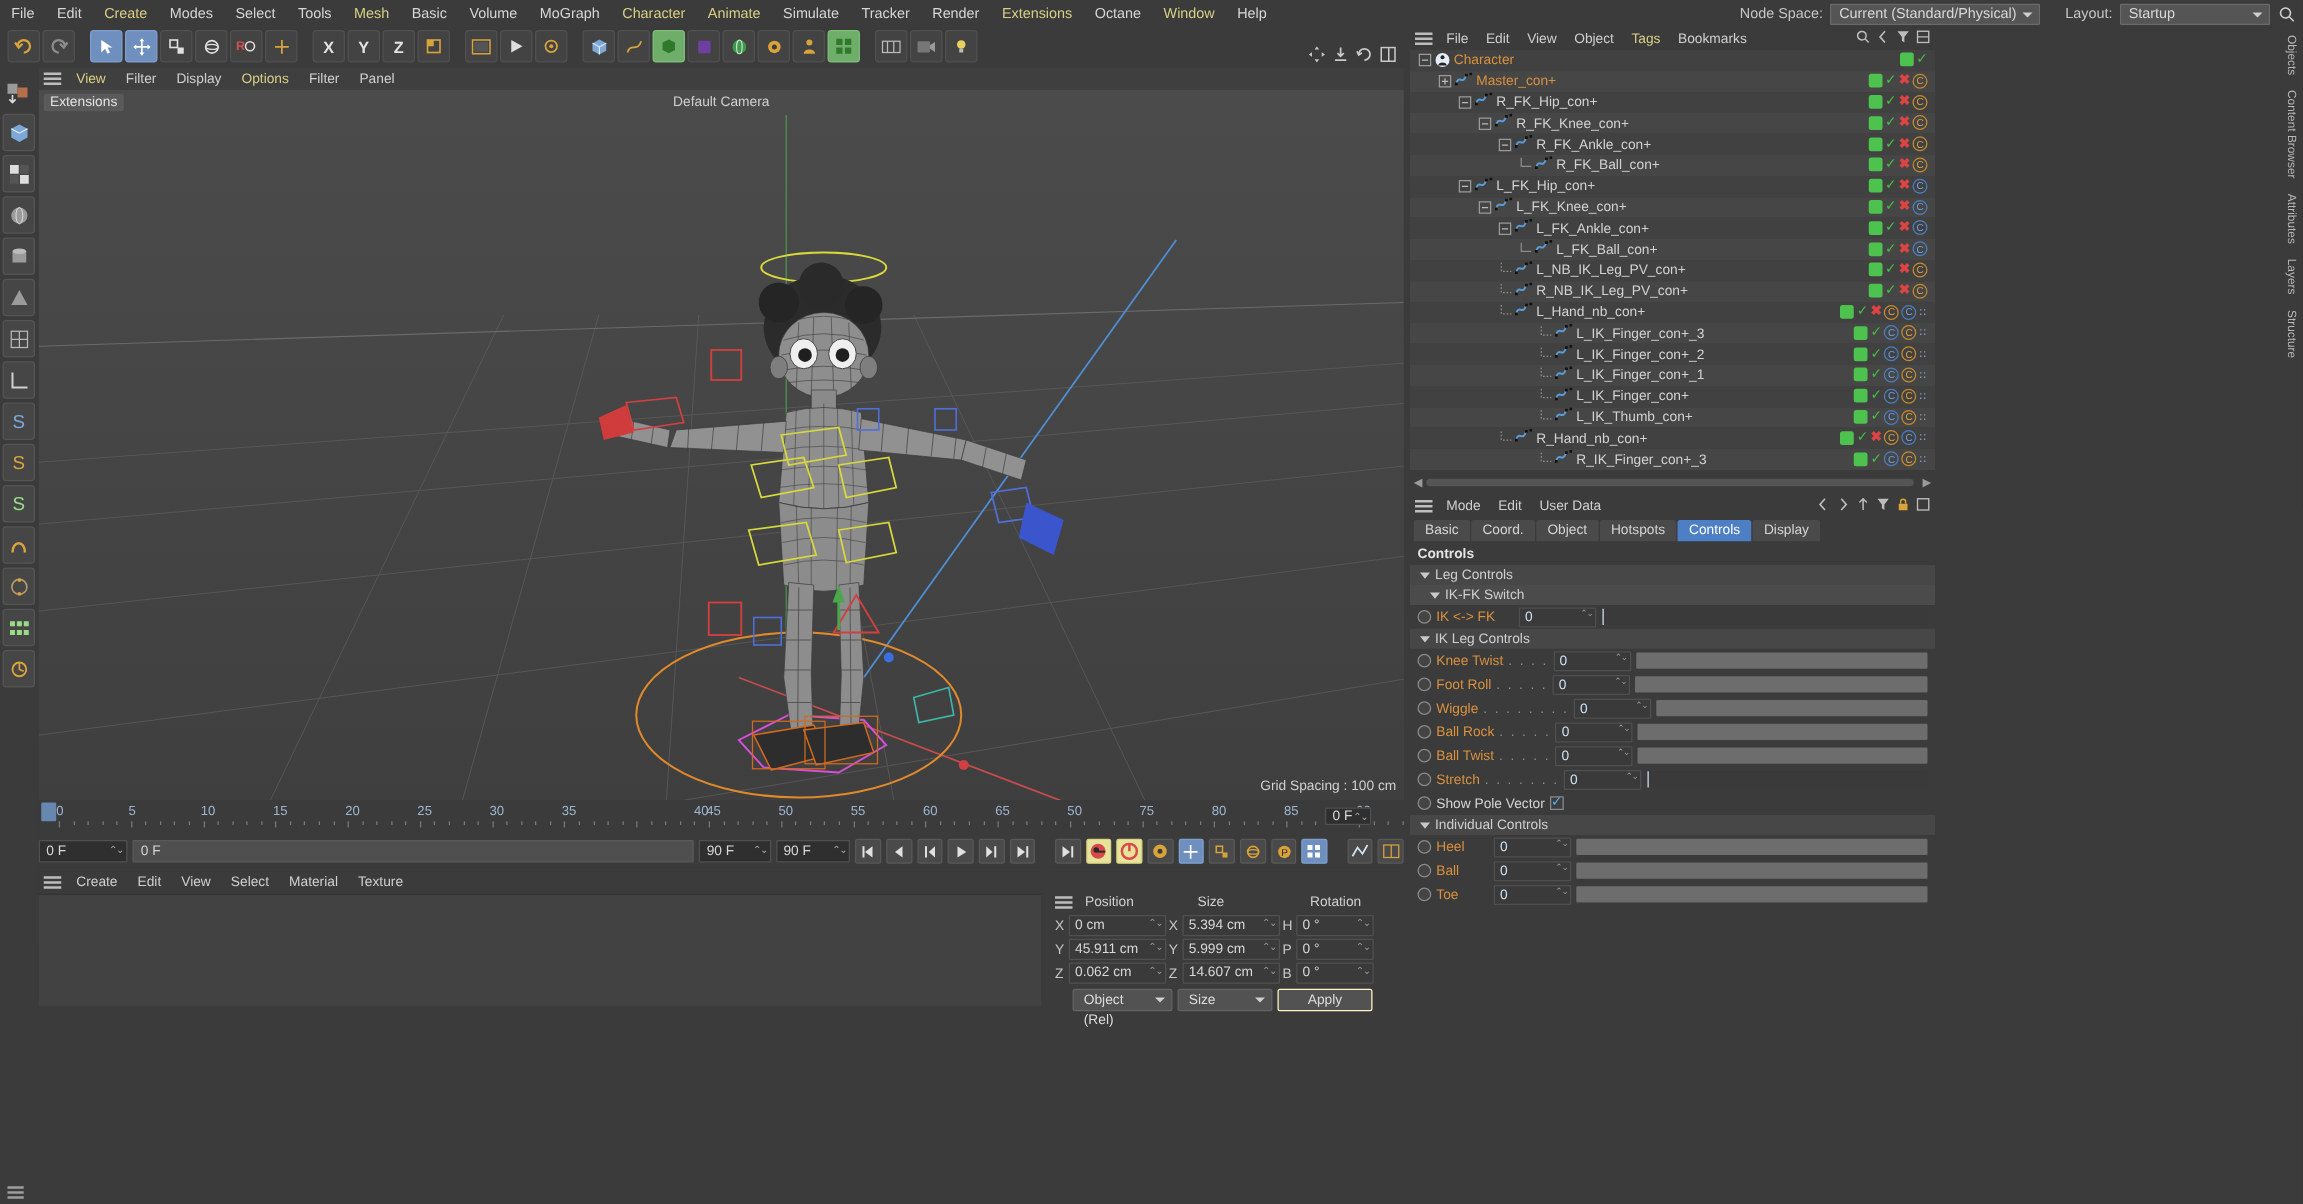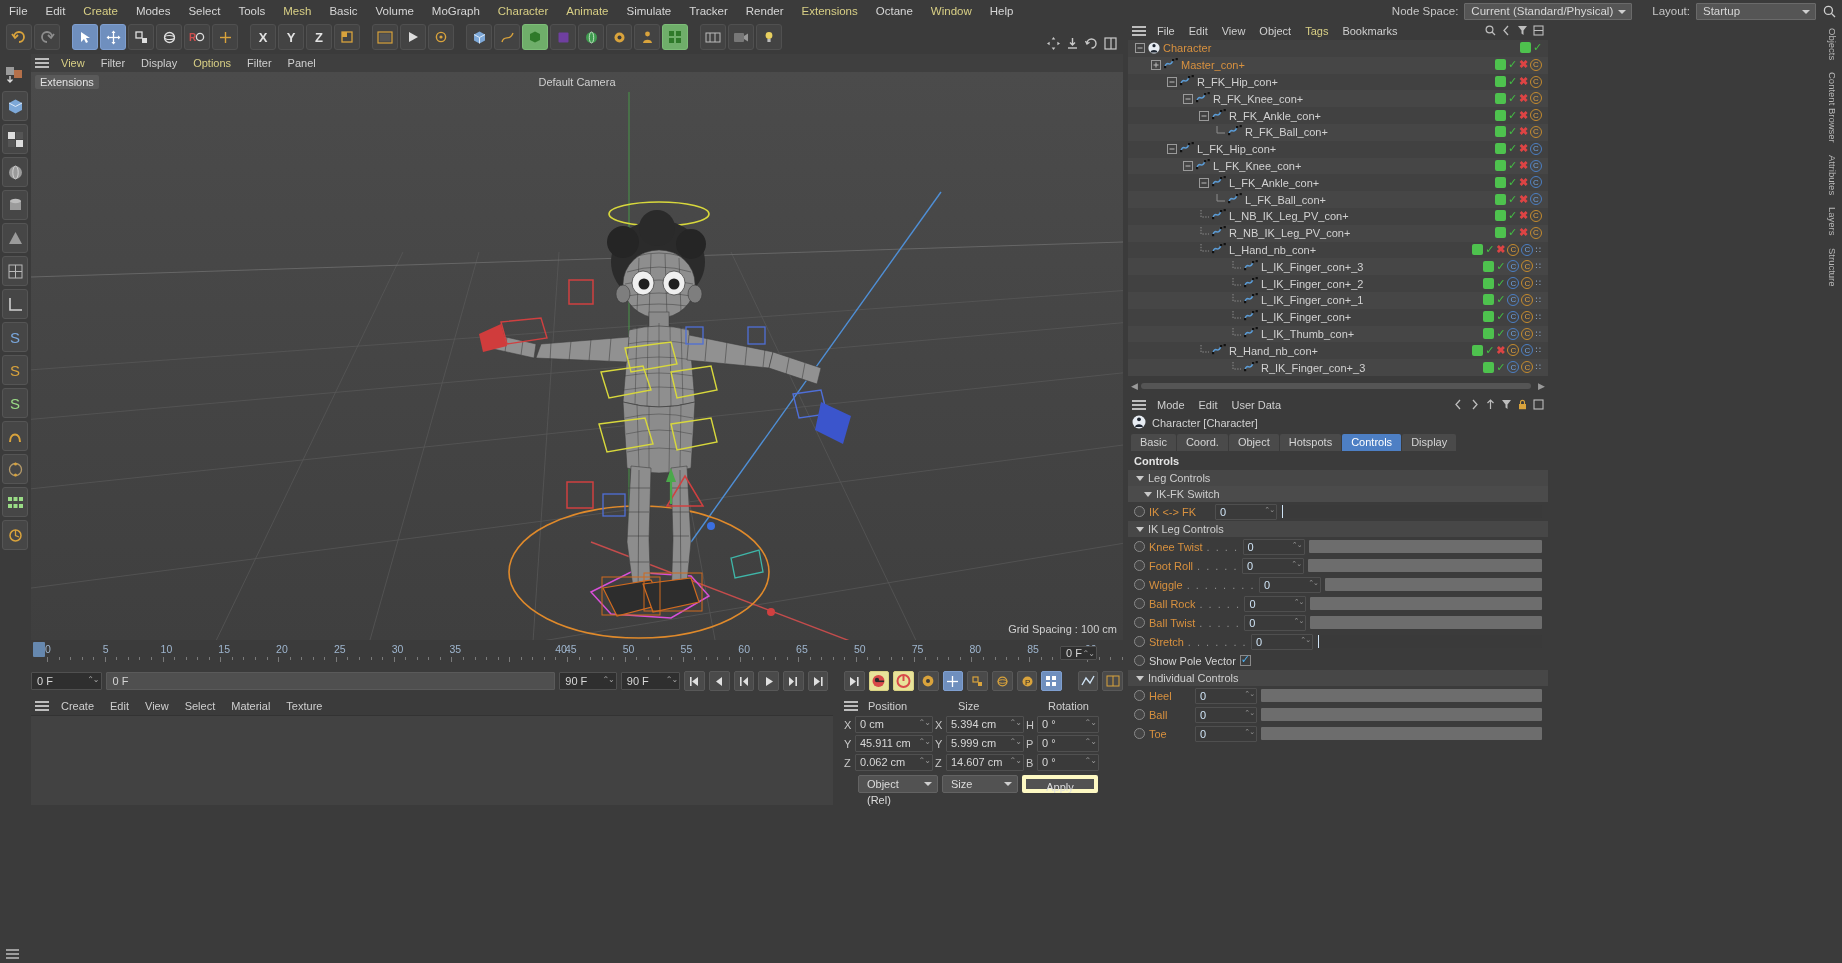--- a/index.html
+++ b/index.html
@@ -88,32 +88,32 @@
   
   .matmgr{position:absolute;left:31px;top:697px;width:802px;height:110px;background:#3b3b3b;}
   .mm-bar{height:18px;display:flex;align-items:center;padding-left:4px;}
   .mm-bar .hb{ width:18px;height:14px;display:flex;flex-direction:column;justify-content:center;gap:2px;}
   .mm-bar .hb i{display:block;height:2px;background:#bdbdbd;width:14px;}
   .mm-bar .mi{padding:0 8px;font-size:11px;color:#cfcfcf;line-height:18px;}
   .mm-body{height:90px;background:#424242;margin:0 0 0 0;border-top:1px solid #333;}
 
   
   .coord{position:absolute;left:840px;top:697px;width:283px;height:110px;background:#3b3b3b;}
-  .coord .hdr{height:18px;display:flex;align-items:center;gap:6px;padding-left:4px;}
+  .coord .hdr{height:18px;display:flex;align-items:center;gap:6px;padding-left:4px;margin-top:16px;}
   .coord .hdr .hb{ width:18px;height:14px;display:flex;flex-direction:column;justify-content:center;gap:2px;}
   .coord .hdr .hb i{display:block;height:2px;background:#bdbdbd;width:14px;}
   .coord .hdr span{font-size:11px;color:#cfcfcf;}
   .crow{display:flex;align-items:center;height:19px;gap:2px;padding-left:4px;}
   .crow .ax{width:9px;font-size:11px;color:#c9c9c9;}
   .cfield{background:#3a3a3a;border:1px solid #505050;height:17px;line-height:15px;color:#d8d8d8;font-size:11px;
           padding:0 13px 0 4px;position:relative;border-radius:1px;}
   .cfield:after{content:"\2303\2304";position:absolute;right:2px;top:-2px;font-size:8px;color:#9a9a9a;letter-spacing:-1px;}
   .c1{width:78px;} .c2{width:78px;} .c3{width:62px;}
   .applyrow{display:flex;align-items:center;gap:4px;padding-left:18px;margin-top:3px;}
-  .btn{background:#525252;border:4px solid #fef9c3;height:18px;line-height:16px;color:#dcdcdc;font-size:11px;
+  .btn{background:#525252;border:1px solid #fef9c3;height:18px;line-height:16px;color:#dcdcdc;font-size:11px;
        padding:0 8px;border-radius:2px;text-align:center;}
   .selbox{background:#525252;border:1px solid #636363;height:18px;line-height:16px;color:#dcdcdc;font-size:11px;
        padding:0 16px 0 8px;border-radius:2px;position:relative;}
   .selbox:after{content:"";position:absolute;right:5px;top:6px;border-left:4px solid transparent;border-right:4px solid transparent;border-top:4px solid #cfcfcf;}
 
   
   .objmgr{position:absolute;left:1128px;top:22px;width:420px;height:370px;background:#3b3b3b;}
   .om-bar{height:18px;display:flex;align-items:center;padding-left:4px;}
   .om-bar .hb{ width:18px;height:14px;display:flex;flex-direction:column;justify-content:center;gap:2px;}
   .om-bar .hb i{display:block;height:2px;background:#bdbdbd;width:14px;}
@@ -1546,30 +1546,20 @@
             </svg></span>
         <span><svg width="11" height="11" viewBox="0 0 11 11">
               <rect x="2" y="5" width="7" height="5.2" fill="#d9a33c"></rect>
               <path d="M3.5 5 V3.4 A2 2 0 0 1 7.5 3.4 V5" fill="none" stroke="#d9a33c" stroke-width="1.1"></path>
             </svg></span>
         <span><svg width="11" height="11" viewBox="0 0 11 11">
               <rect x="1" y="1" width="9" height="9" fill="none" stroke="#bdbdbd" stroke-width="1.1"></rect>
             </svg></span>
       </div>
     </div>
-    <div class="at-title">
-      <span>
-        <svg width="14" height="14" viewBox="0 0 14 14">
-            <circle cx="7" cy="7" r="6.5" fill="#e7ecf2"></circle>
-            <circle cx="7" cy="4.3" r="1.9" fill="#1d2530"></circle>
-            <path d="M3.1 12 C3.1 8.3, 10.9 8.3, 10.9 12 Z" fill="#1d2530"></path>
-          </svg>
-      </span>
-      <span>Character [Character]</span>
-    </div>
     <div class="at-tabs" id="at-tabs">
         <span class="at-tab">Basic</span>
         <span class="at-tab">Coord.</span>
         <span class="at-tab">Object</span>
         <span class="at-tab">Hotspots</span>
         <span class="at-tab on">Controls</span>
         <span class="at-tab">Display</span>
       </div>
 
     <div class="sect">Controls</div>

